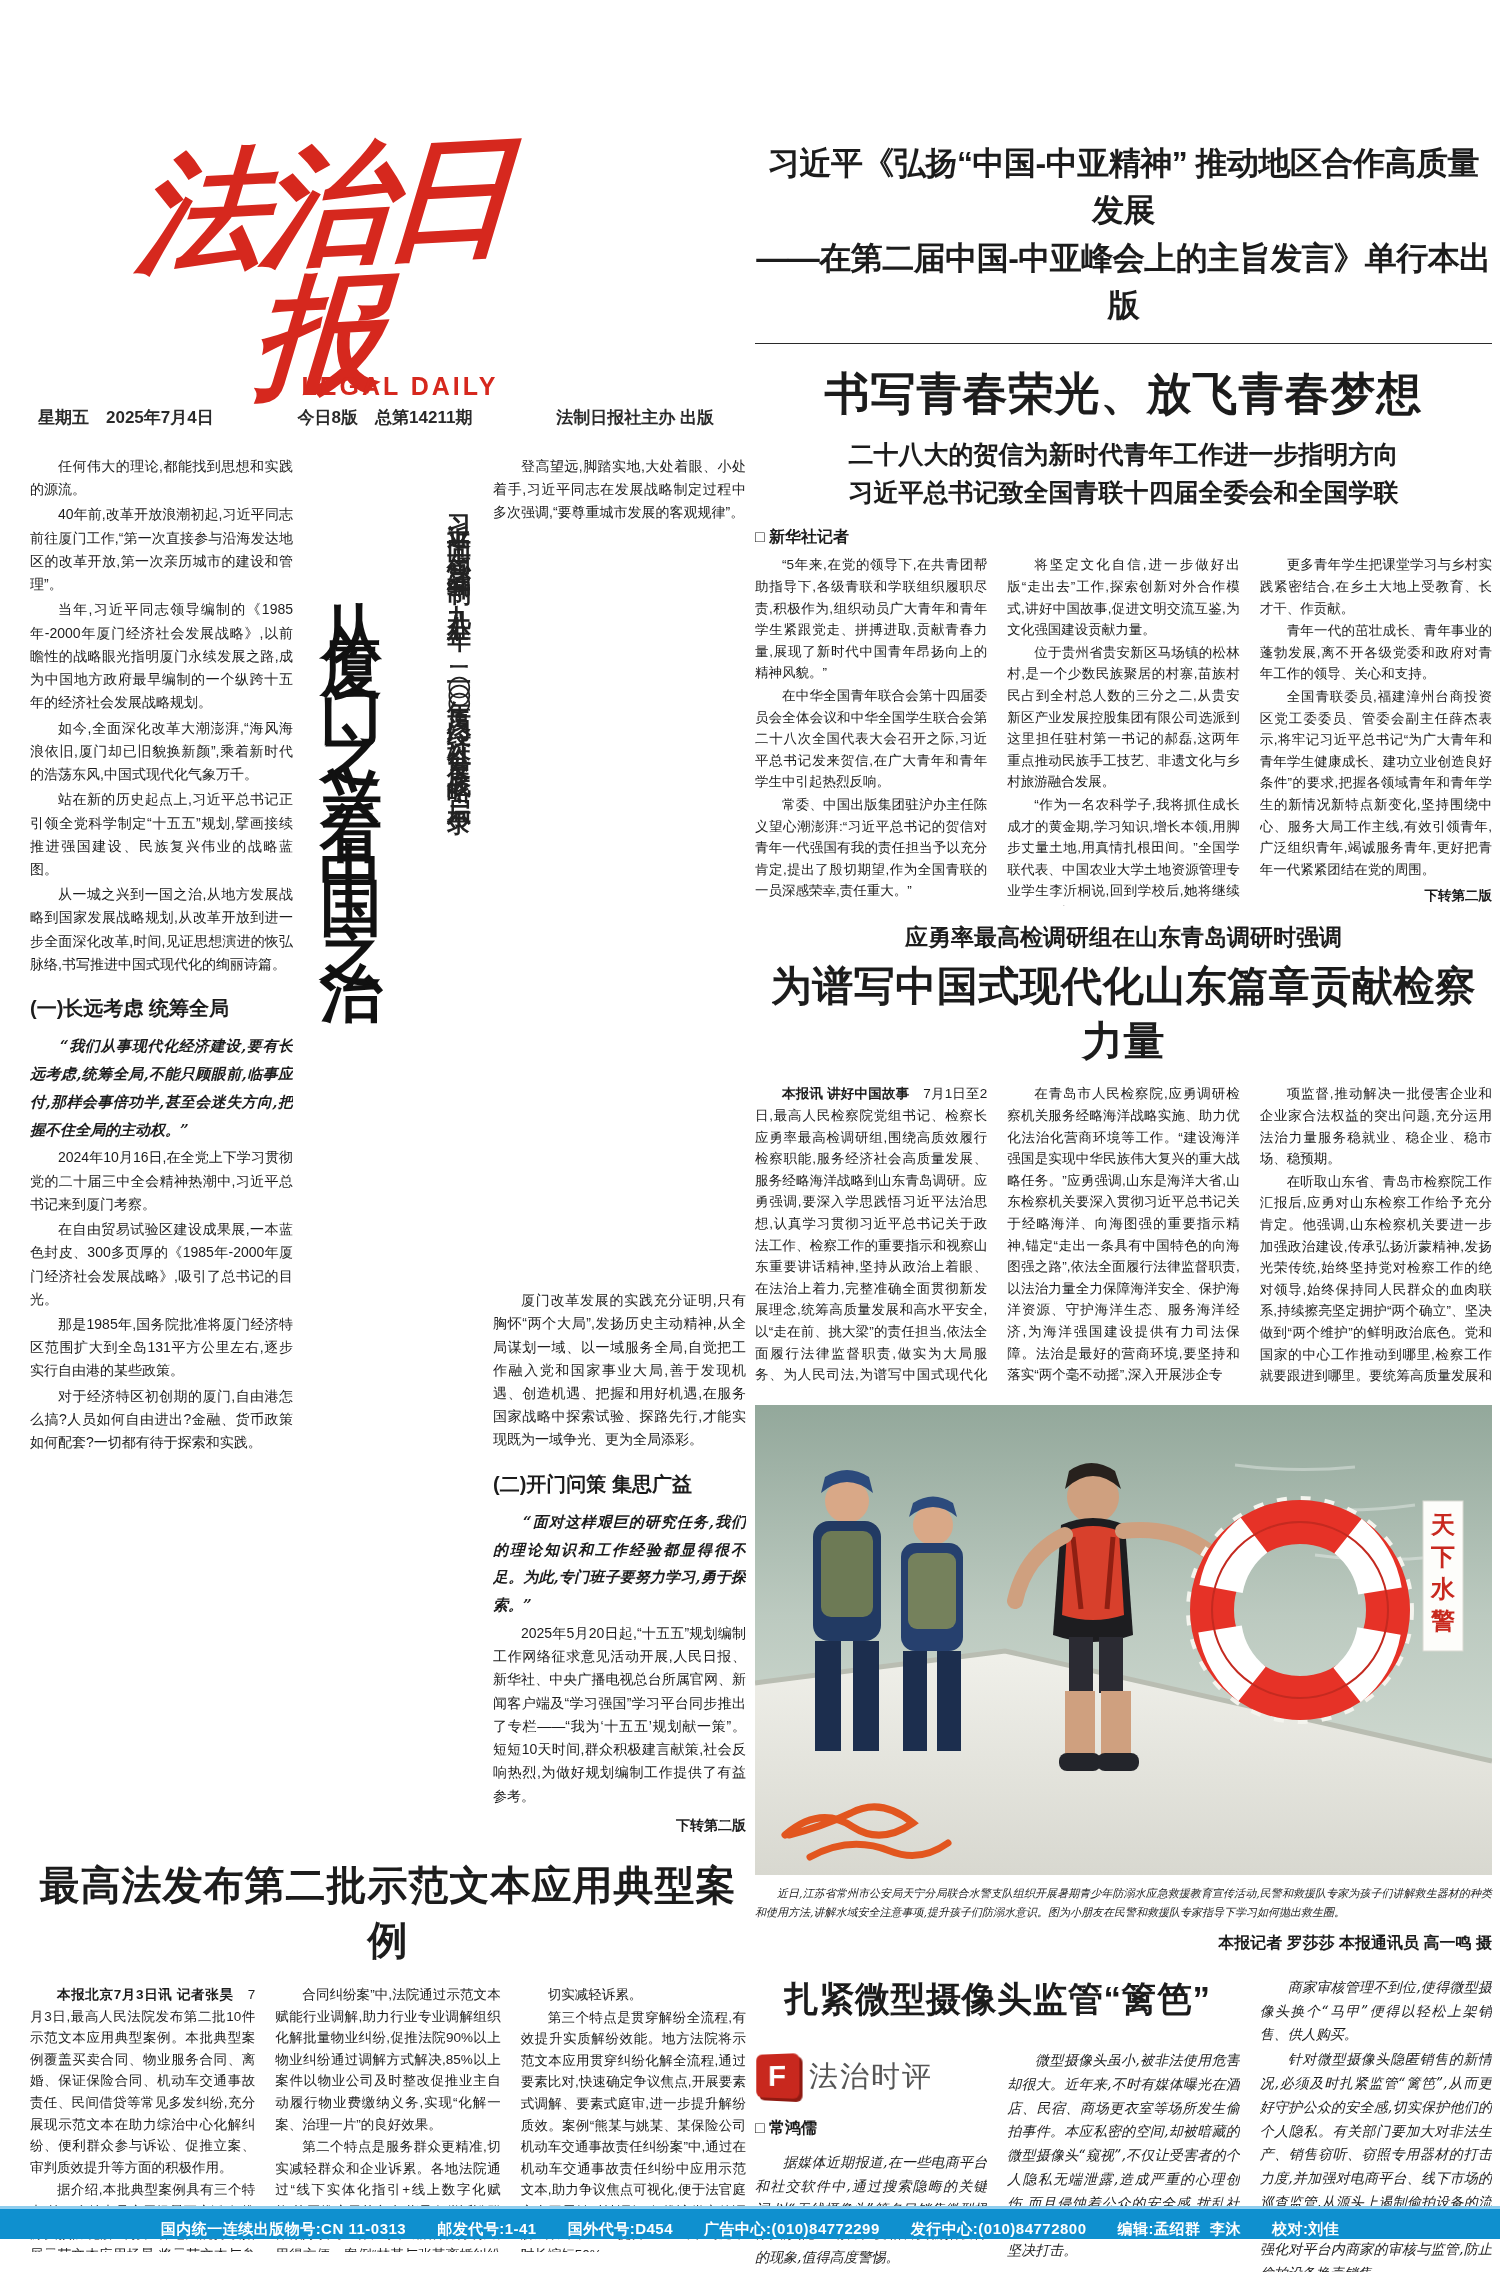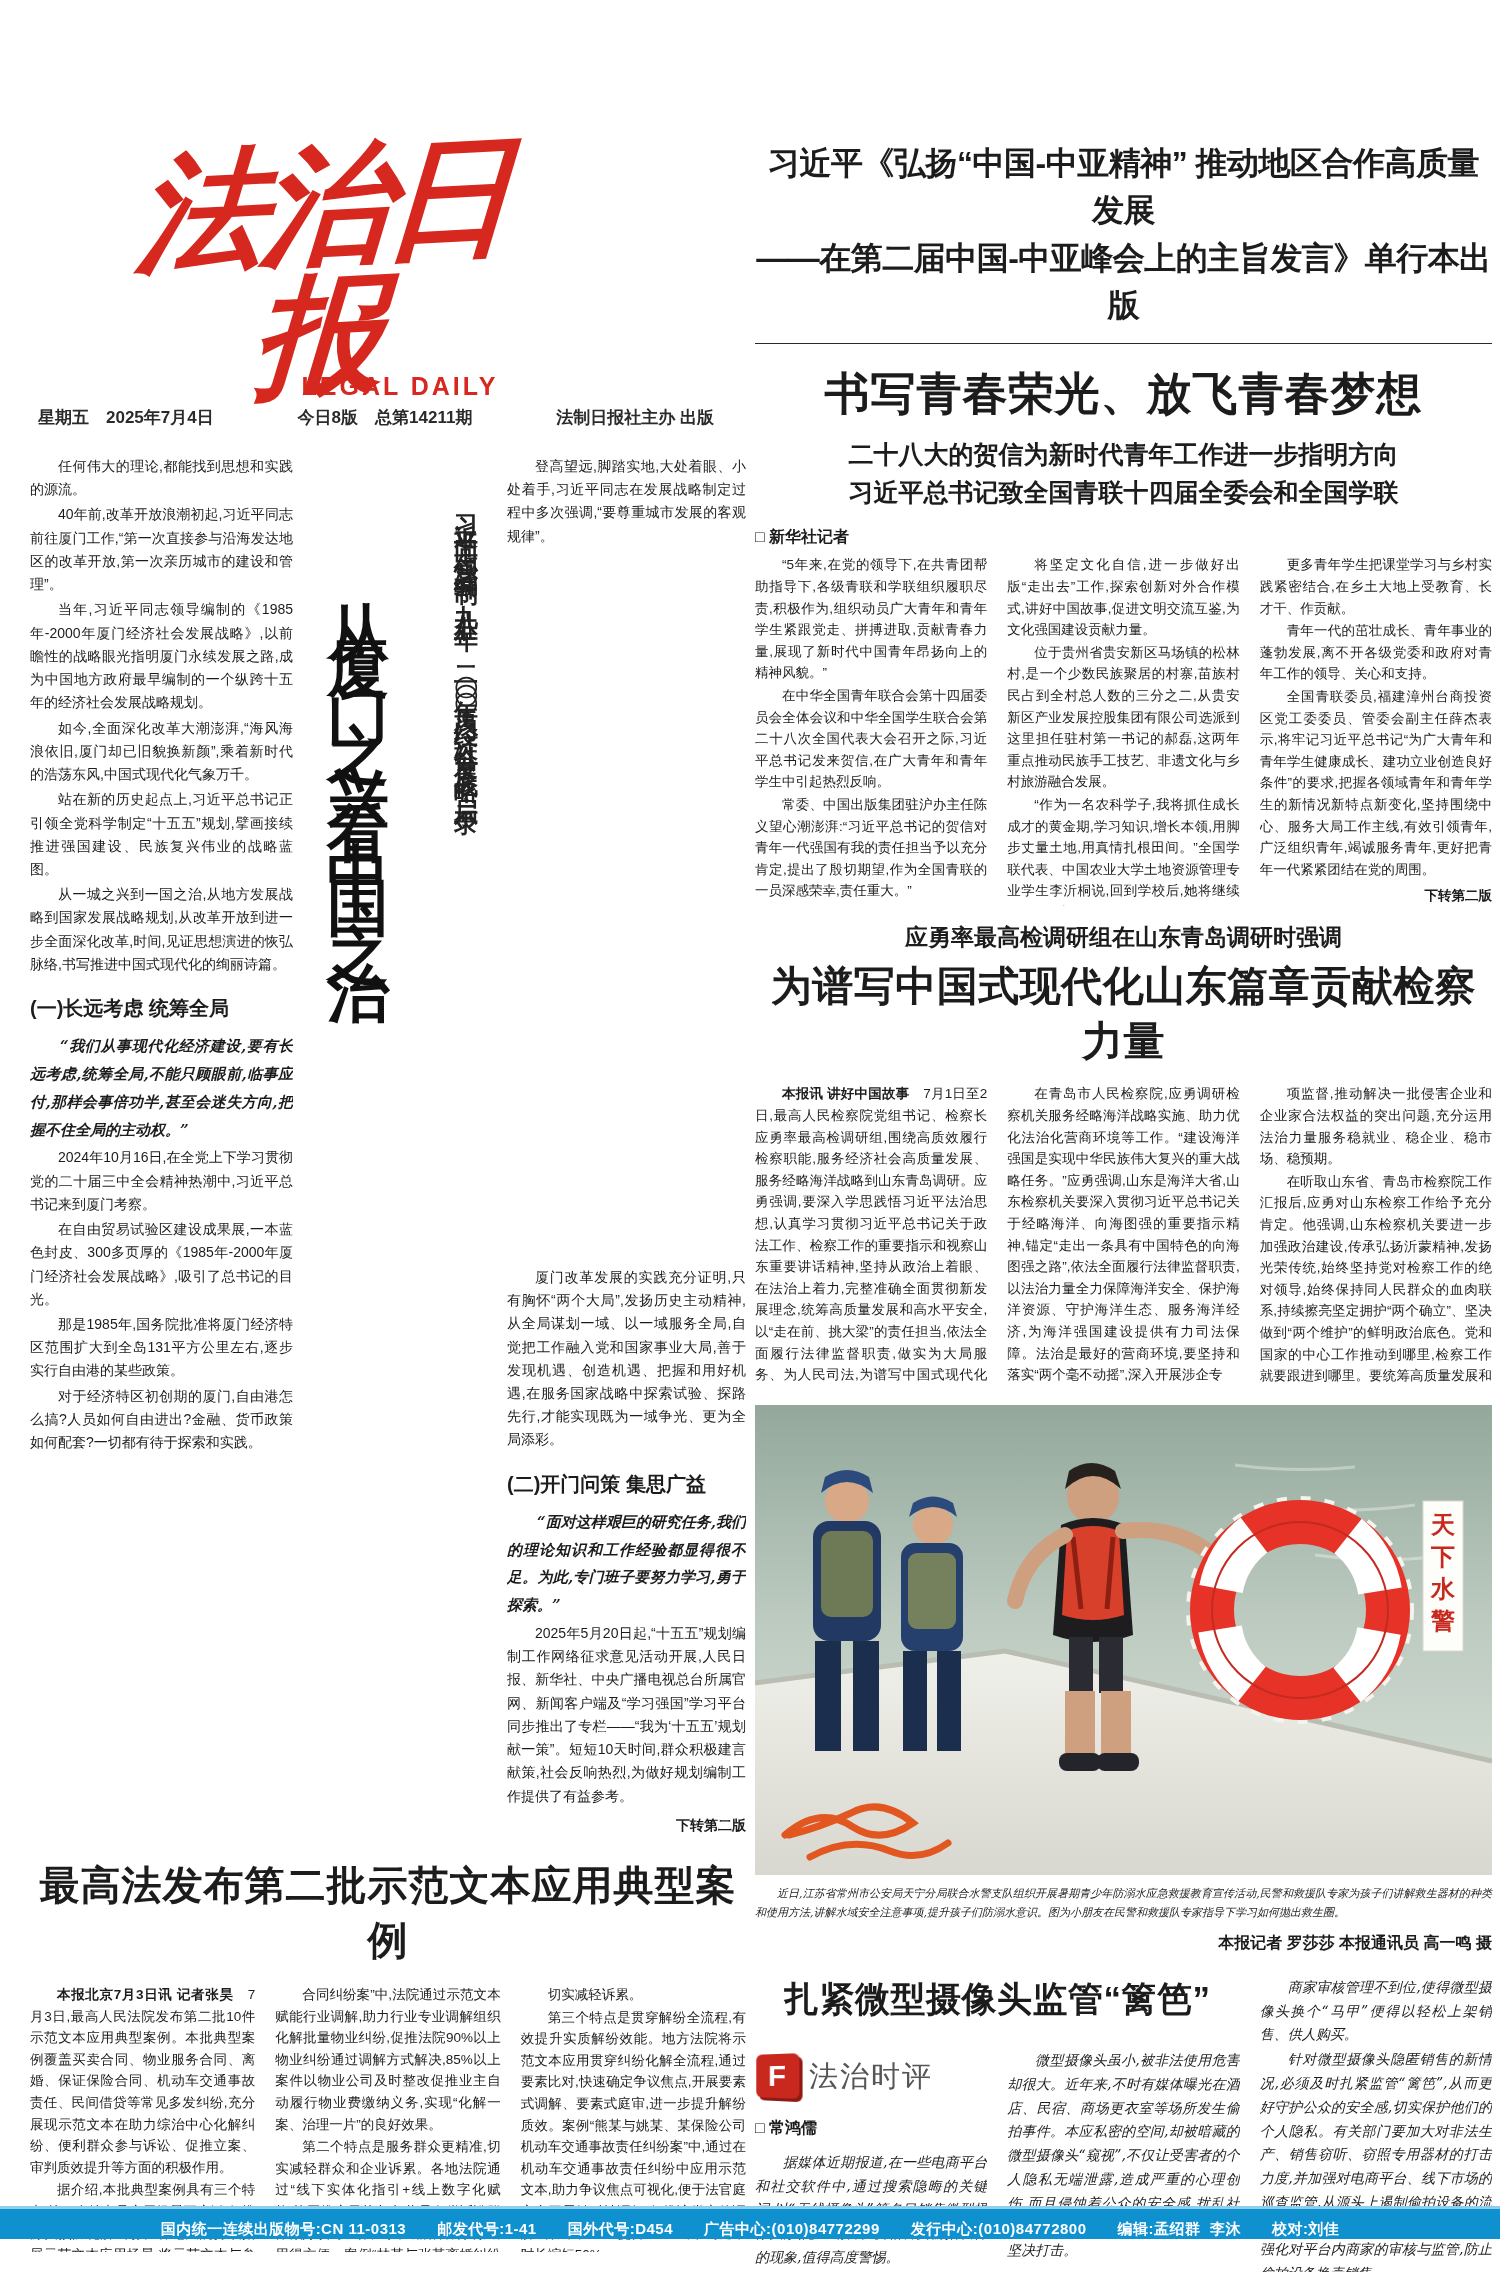--- a/index.html
+++ b/index.html
@@ -57,21 +57,21 @@
   .comm-col{overflow:hidden;font-size:13.5px;line-height:1.6;display:flex;flex-direction:column;}
   .logo-row{display:flex;align-items:center;gap:10px;margin:4px 0 10px;}
   .logo-cube{width:44px;height:44px;background:#c8281e;border-radius:6px;color:#fff;
     display:flex;align-items:center;justify-content:center;font-size:30px;font-weight:900;
     transform:perspective(120px) rotateY(-12deg);box-shadow:3px 3px 0 #8f1a12;}
   .logo-text{font-size:29px;color:#555;letter-spacing:2px;}
   .comm-byline{font-size:16px;font-weight:800;margin:6px 0 10px;}
   .comm-col .para{font-family:"DejaVu Serif",serif;font-style:italic;font-size:14px;line-height:1.7;}
 
   
-  .xia{left:30px;top:455px;width:716px;height:1396px;display:flex;gap:23px;}
+  .xia{left:30px;top:455px;width:716px;height:1396px;display:flex;gap:16px;}
   .xia-col{width:263px;overflow:hidden;display:flex;flex-direction:column;
     font-size:14px;line-height:1.66;}
   .xia-col .para{margin-bottom:2px;}
   .xia-col .quote{font-size:15px;}
   .xia-mid{position:relative;width:168px;flex:none;}
   .xia-kicker{position:absolute;right:2px;top:42px;writing-mode:vertical-rl;
     font-size:24px;font-weight:700;letter-spacing:8px;color:#222;}
   .xia-title{position:absolute;left:0;top:96px;writing-mode:vertical-rl;
     font-size:62px;font-weight:900;letter-spacing:40px;color:#111;}
 

